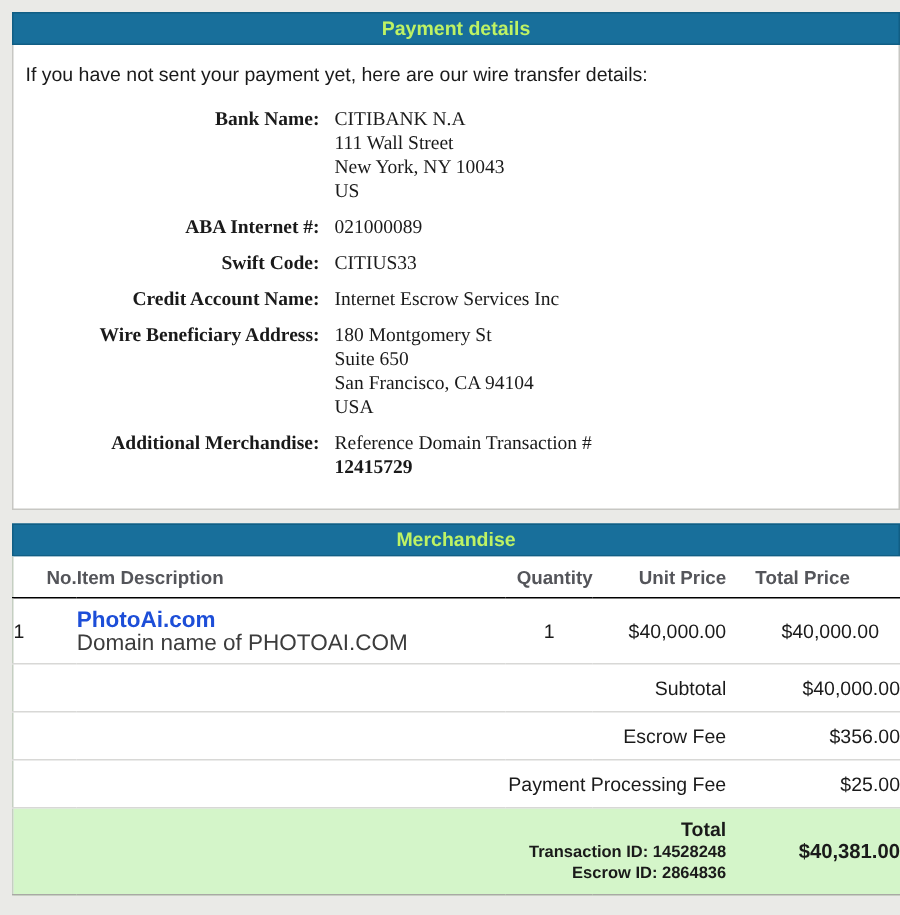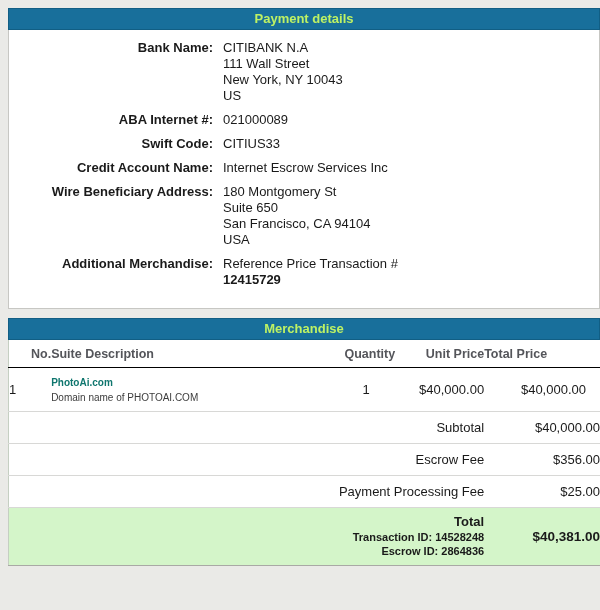--- a/index.html
+++ b/index.html
@@ -30,21 +30,21 @@
     line-height:20px;
   }
   .payment-box{
     background:#ffffff;
     border:1px solid #c7c7c3;
     border-top:none;
     padding:6px 10px 16px 8px;
   }
   .intro{margin:6px 0 10px 0;font-size:13px;}
   .wire-table{border-collapse:collapse;width:100%;}
-  .wire-table td{vertical-align:top;padding:4px 0;line-height:16px;font-size:13px;}
+  .wire-table td{vertical-align:top;padding:4px 0;line-height:16px;font-size:13px;font-family:Liberation Serif, serif;}
   .wire-table td.lbl{
     width:206px;text-align:right;font-weight:bold;padding-right:10px;white-space:nowrap;
   }
   .wire-table .line{display:block;}
   .wire-table .line.bold{font-weight:bold;}
 
   .merch-bar{margin-top:9px;}
   .merch-table{
     width:592px;border-collapse:collapse;background:#ffffff;
     border-left:1px solid #c5cfc2;
@@ -53,26 +53,26 @@
     font-size:12.5px;font-weight:bold;color:#54555a;
     padding:7px 0 6px 0;border-bottom:1px solid #000000;white-space:nowrap;
   }
   .col-no{width:40px;}
   .col-item{width:286px;}
   .col-qty{width:58px;}
   .col-unit{width:89px;}
   th.col-no{text-align:left;padding-left:22px;}
   th.col-item{text-align:left;}
   th.col-qty,th.col-unit{text-align:right;}
-  th.col-total{text-align:left;padding-right:14px;}
+  th.col-total{text-align:center;padding-right:14px;}
 
   .item-row td{border-bottom:1px solid #d8d8d6;padding:6px 0;vertical-align:middle;}
   .item-no{text-align:left;padding-left:25px;font-size:13px;}
-  .item-name{font-weight:bold;font-size:10px;color:#0f766e;line-height:17px;}
-  .item-desc{font-size:10px;color:#3c3c3c;line-height:14px;}
+  .item-name{font-weight:bold;font-size:15px;color:#1d4ed8;line-height:17px;}
+  .item-desc{font-size:15px;color:#3c3c3c;line-height:14px;}
   .item-qty{text-align:center;font-size:13px;}
   .amount{text-align:right;font-size:13px;white-space:nowrap;}
   td.amount{padding-right:14px;}
   td.unit{text-align:right;font-size:13px;white-space:nowrap;}
 
   .summary-row td{border-bottom:1px solid #d8d8d6;padding:8px 0;}
   .summary-label{text-align:right;font-size:13px;}
 
   .total-row td{
     background:var(--total-row-bg);
@@ -88,20 +88,21 @@
 </head>
 <body>
 
 <div class="page">
 
   <div class="bar">
     <span>Payment details</span>
   </div>
 
   <div class="payment-box">
+    <p class="intro">If you have not sent your payment yet, here are our wire transfer details:</p>
     <table class="wire-table">
       <tbody id="wire-rows">
           <tr>
             <td class="lbl">Bank Name:</td>
             <td>
               <span class="line">CITIBANK N.A</span>
               <span class="line">111 Wall Street</span>
               <span class="line">New York, NY 10043</span>
               <span class="line">US</span>
             </td>
@@ -129,37 +130,37 @@
             <td>
               <span class="line">180 Montgomery St</span>
               <span class="line">Suite 650</span>
               <span class="line">San Francisco, CA 94104</span>
               <span class="line">USA</span>
             </td>
           </tr>
           <tr>
             <td class="lbl">Additional Merchandise:</td>
             <td>
-              <span class="line">Reference Price Transaction #</span>
+              <span class="line">Reference Domain Transaction #</span>
               <span class="line bold">12415729</span>
             </td>
           </tr>
         </tbody>
     </table>
   </div>
 
   <div class="bar merch-bar">
     <span>Merchandise</span>
   </div>
 
   <table class="merch-table">
     <thead>
       <tr>
         <th class="col-no">No.</th>
-        <th class="col-item">Suite Description</th>
+        <th class="col-item">Item Description</th>
         <th class="col-qty">Quantity</th>
         <th class="col-unit">Unit Price</th>
         <th class="col-total">Total Price</th>
       </tr>
     </thead>
     <tbody id="merch-items">
         <tr class="item-row">
           <td class="item-no">1</td>
           <td>
             <div class="item-name">PhotoAi.com</div>

